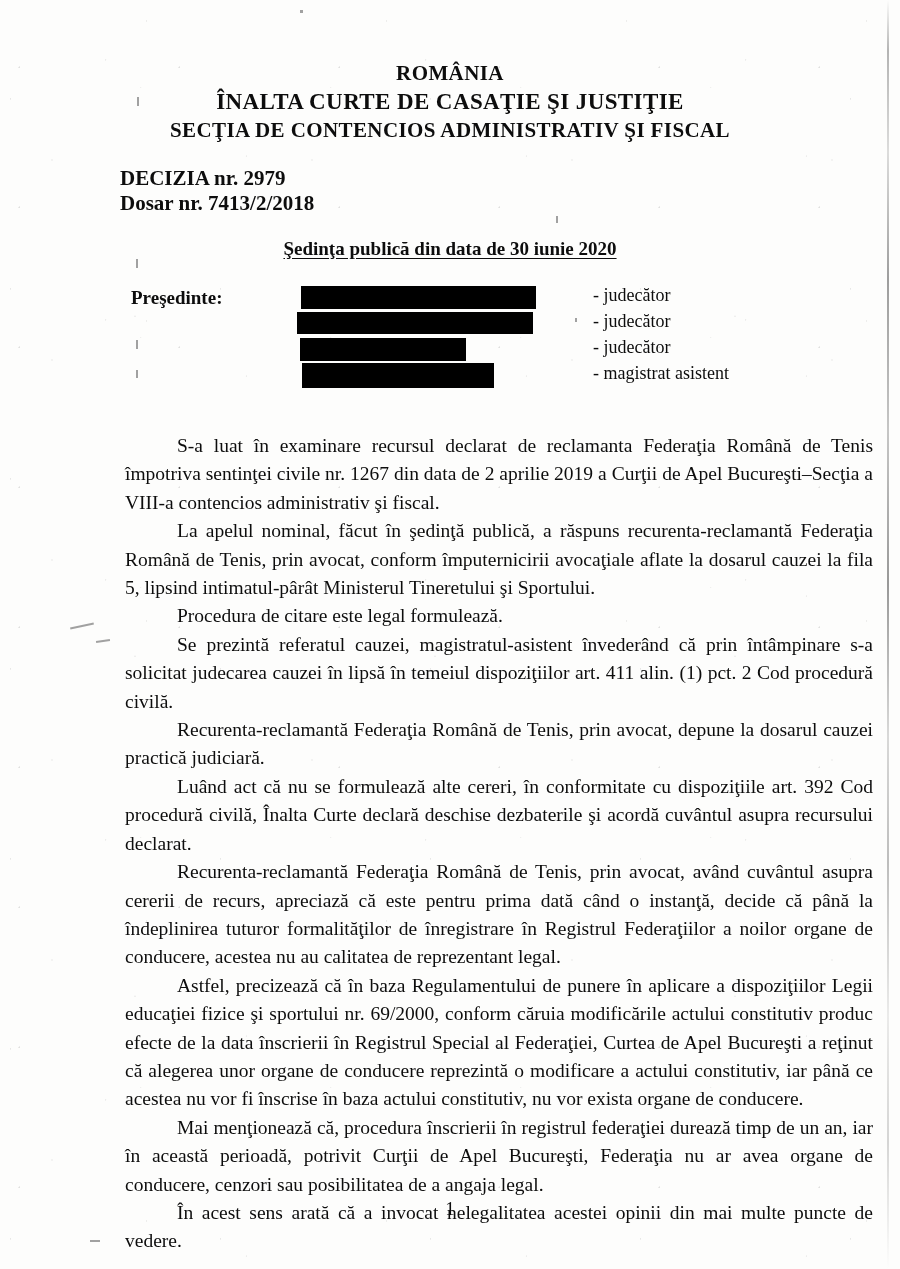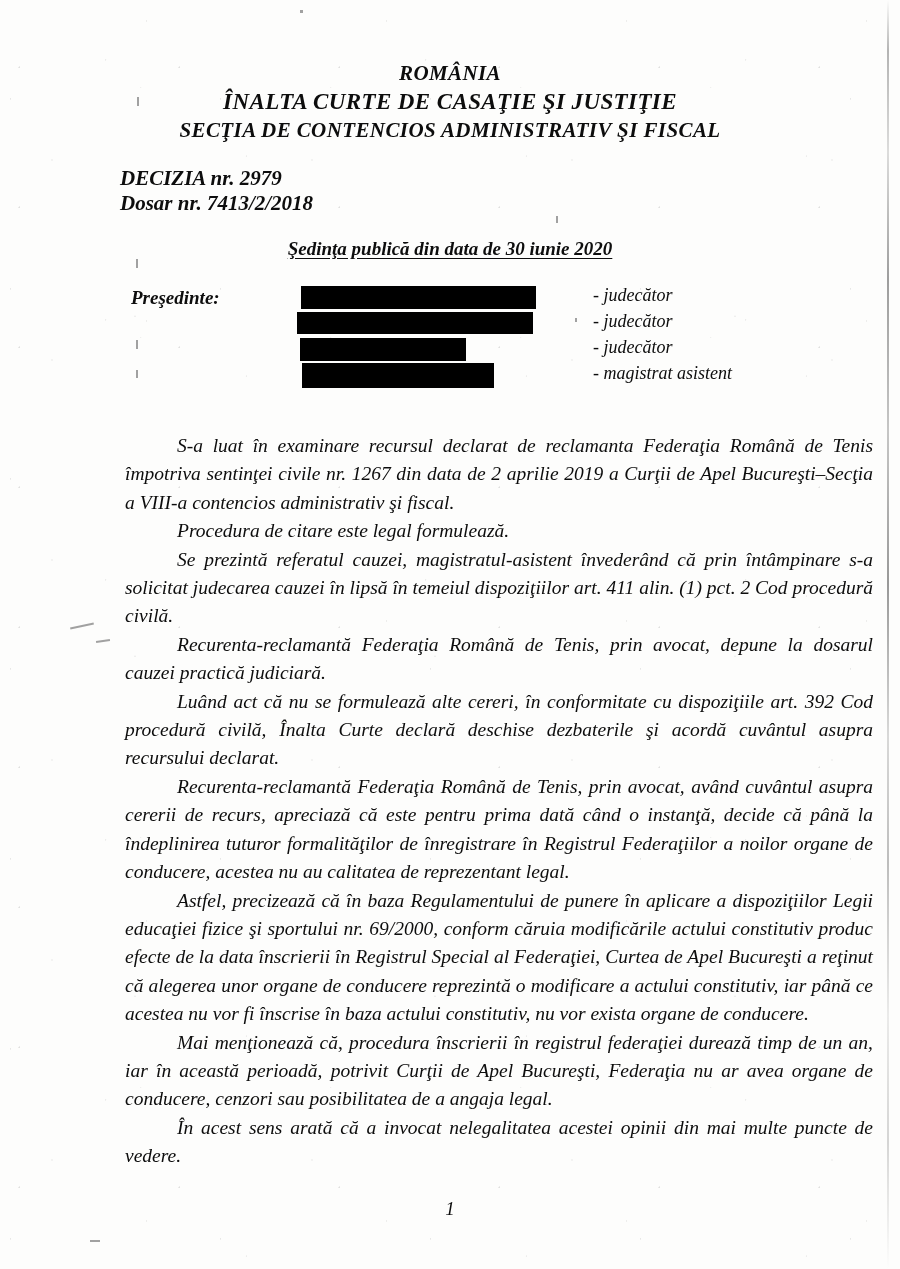--- a/index.html
+++ b/index.html
@@ -8,21 +8,20 @@
     background: #ffffff;
   }
   .page {
     position: relative;
     width: 900px;
     height: 1269px;
     background: #fdfdfc;
     overflow: hidden;
     font-family: "Liberation Serif", "DejaVu Serif", serif;
     color: #0d0d0d;
-    font-style: italic;
   }
 
   
   .scan-noise {
     position: absolute;
     inset: 0;
     pointer-events: none;
     opacity: 0.5;
     background-image:
       radial-gradient(circle at 12% 48%, rgba(60,60,60,0.30) 0.6px, transparent 1px),
@@ -208,20 +207,21 @@
     <div class="redaction" style="left:302px; top:80px; width:192px; height:25px;"></div>
 
     <div class="role" style="top:2px;">- judecător</div>
     <div class="role" style="top:28px;">- judecător</div>
     <div class="role" style="top:54px;">- judecător</div>
     <div class="role" style="top:80px;">- magistrat asistent</div>
   </div>
 
   <div class="body-text">
     <p class="last-line-left">S-a luat în examinare recursul declarat de reclamanta Federaţia Română de Tenis împotriva sentinţei civile nr. 1267 din data de 2 aprilie 2019 a Curţii de Apel Bucureşti–Secţia a VIII-a contencios administrativ şi fiscal.</p>
+    <p class="last-line-left">La apelul nominal, făcut în şedinţă publică, a răspuns recurenta-reclamantă Federaţia Română de Tenis, prin avocat, conform împuternicirii avocaţiale aflate la dosarul cauzei la fila 5, lipsind intimatul-pârât Ministerul Tineretului şi Sportului.</p>
     <p class="last-line-left">Procedura de citare este legal formulează.</p>
     <p class="last-line-left">Se prezintă referatul cauzei, magistratul-asistent învederând că prin întâmpinare s-a solicitat judecarea cauzei în lipsă în temeiul dispoziţiilor art. 411 alin. (1) pct. 2 Cod procedură civilă.</p>
     <p class="last-line-left">Recurenta-reclamantă Federaţia Română de Tenis, prin avocat, depune la dosarul cauzei practică judiciară.</p>
     <p class="last-line-left">Luând act că nu se formulează alte cereri, în conformitate cu dispoziţiile art. 392 Cod procedură civilă, Înalta Curte declară deschise dezbaterile şi acordă cuvântul asupra recursului declarat.</p>
     <p class="last-line-left">Recurenta-reclamantă Federaţia Română de Tenis, prin avocat, având cuvântul asupra cererii de recurs, apreciază că este pentru prima dată când o instanţă, decide că până la îndeplinirea tuturor formalităţilor de înregistrare în Registrul Federaţiilor a noilor organe de conducere, acestea nu au calitatea de reprezentant legal.</p>
     <p class="last-line-left">Astfel, precizează că în baza Regulamentului de punere în aplicare a dispoziţiilor Legii educaţiei fizice şi sportului nr. 69/2000, conform căruia modificările actului constitutiv produc efecte de la data înscrierii în Registrul Special al Federaţiei, Curtea de Apel Bucureşti a reţinut că alegerea unor organe de conducere reprezintă o modificare a actului constitutiv, iar până ce acestea nu vor fi înscrise în baza actului constitutiv, nu vor exista organe de conducere.</p>
     <p class="last-line-left">Mai menţionează că, procedura înscrierii în registrul federaţiei durează timp de un an, iar în această perioadă, potrivit Curţii de Apel Bucureşti, Federaţia nu ar avea organe de conducere, cenzori sau posibilitatea de a angaja legal.</p>
     <p class="last-line-left">În acest sens arată că a invocat nelegalitatea acestei opinii din mai multe puncte de vedere.</p>
   </div>
 

